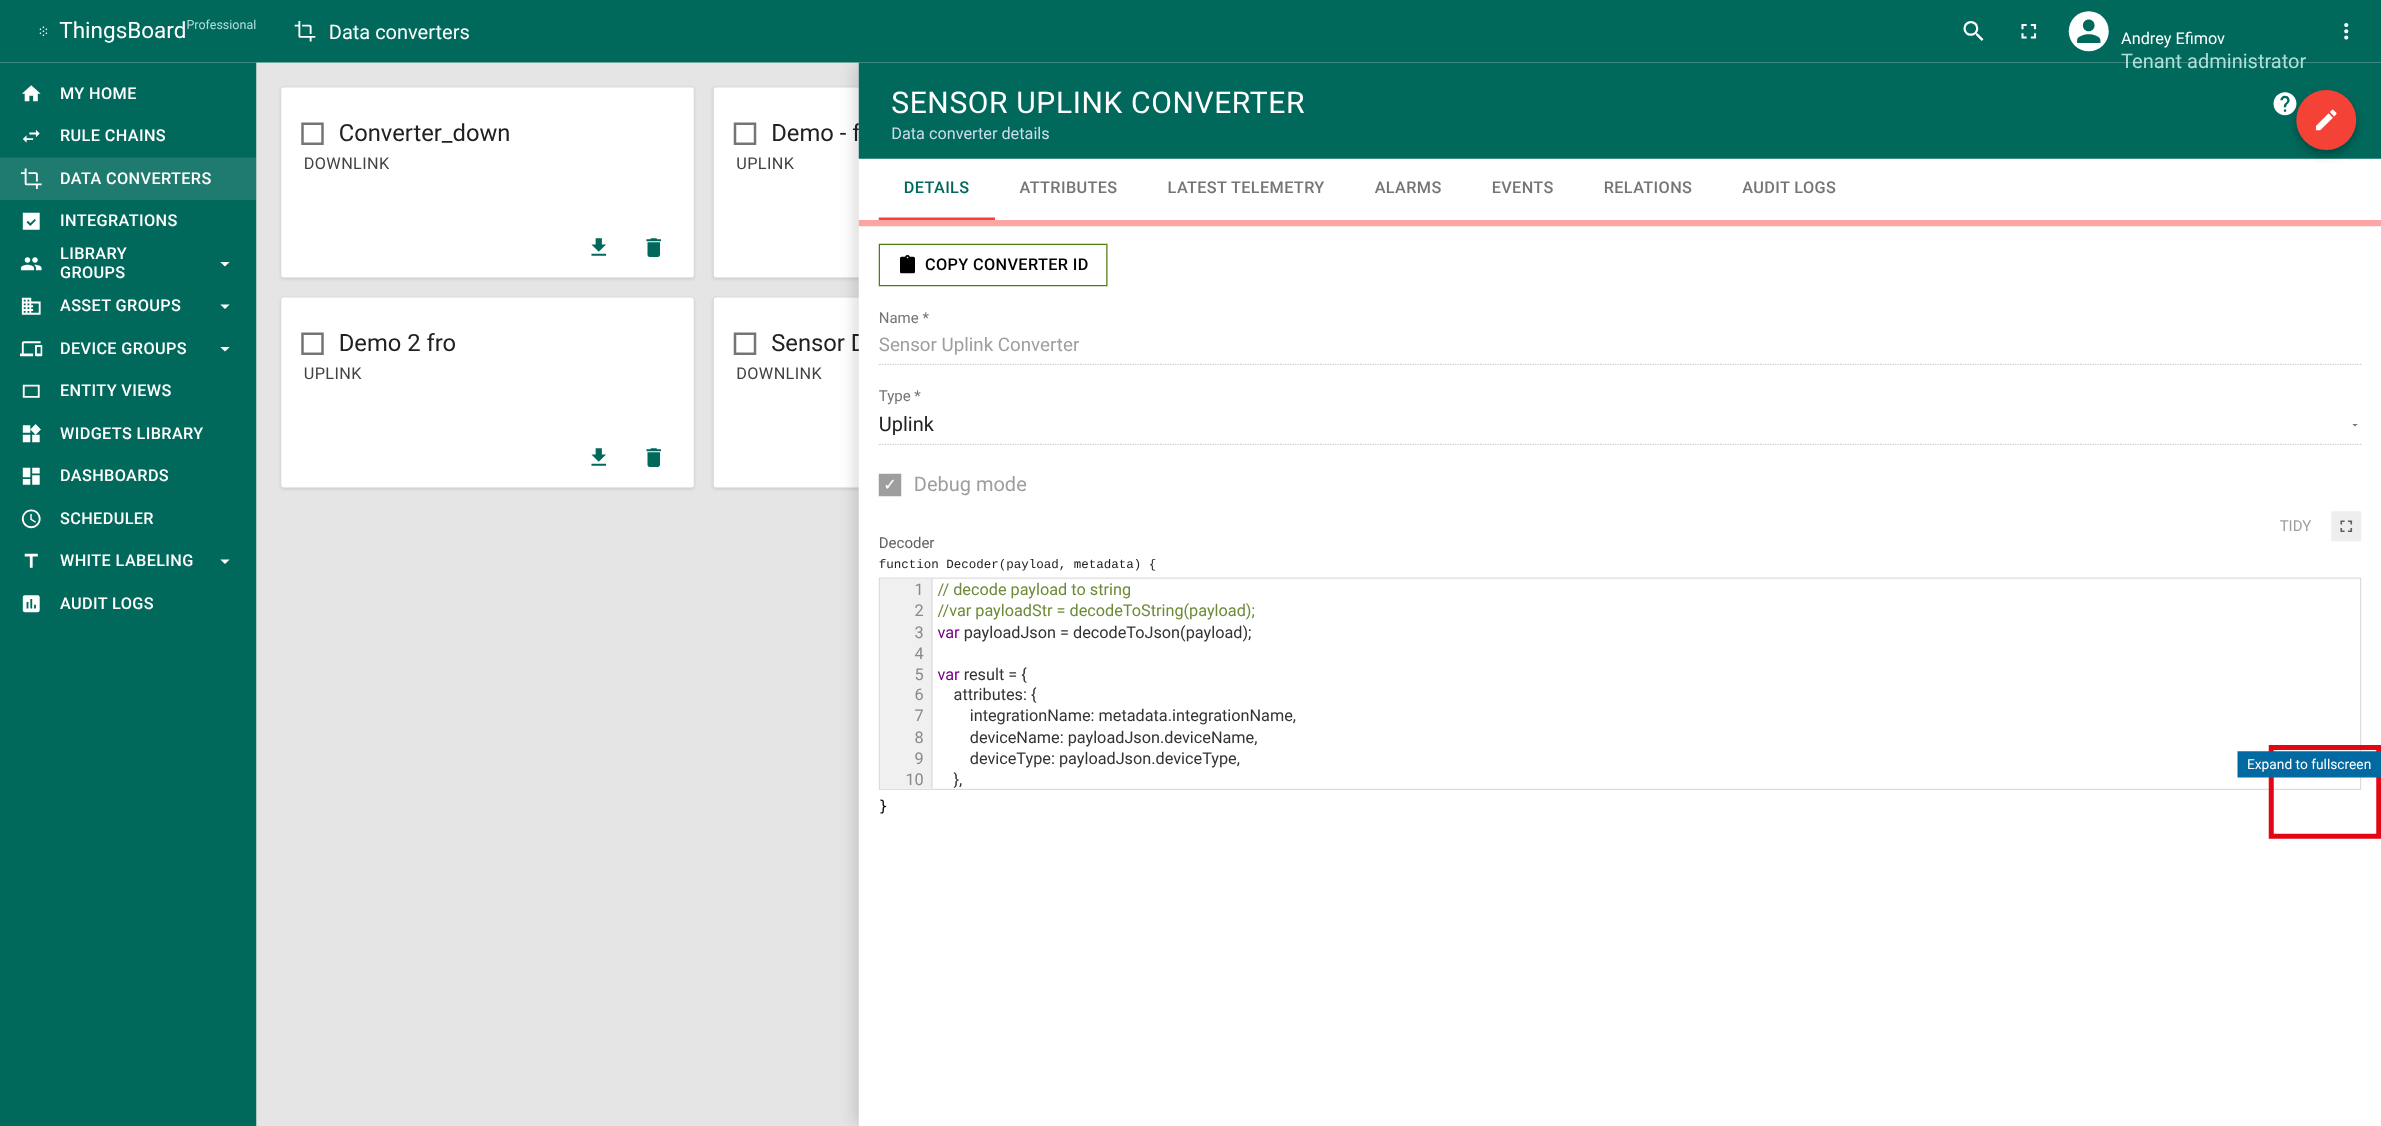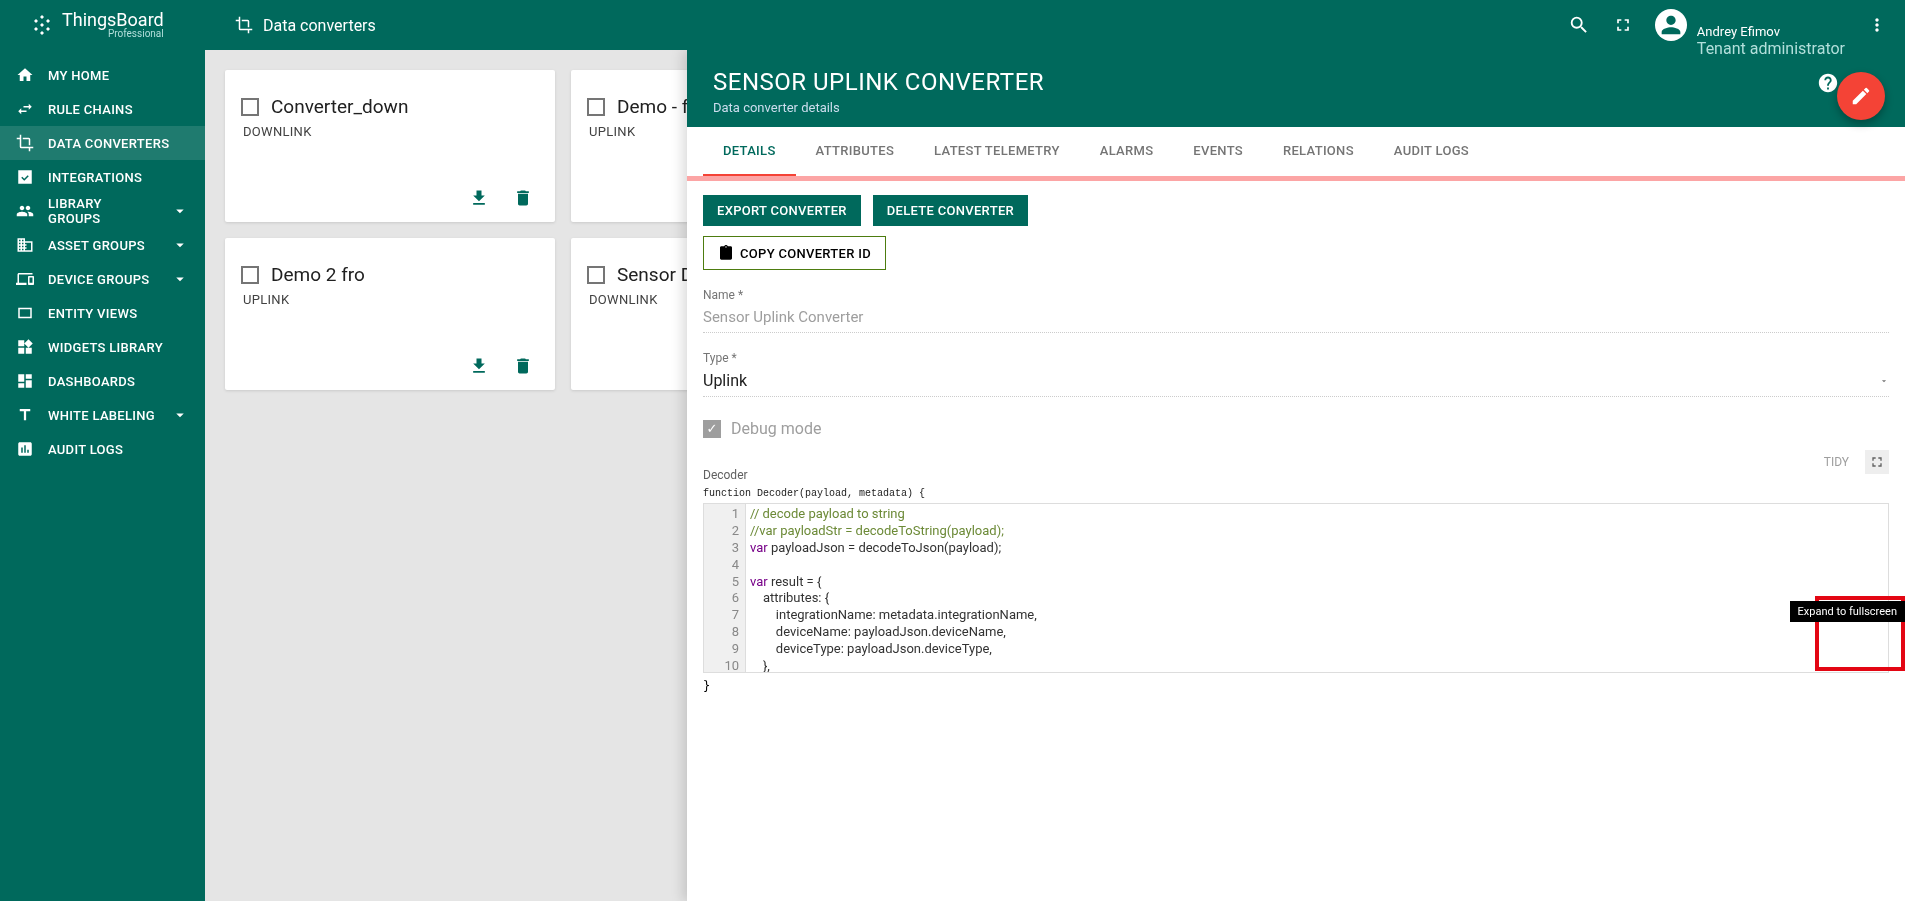--- a/index.html
+++ b/index.html
@@ -1,21 +1,21 @@
 <!DOCTYPE html>
 <html><head>
 <meta charset="utf-8">
 <style>
 * { margin: 0; padding: 0; box-sizing: border-box; font-family: 'Roboto', -apple-system, Arial, sans-serif; }
 body { background: #e5e5e5; width: 1905px; height: 901px; overflow: hidden; position: relative; }
 
 .header { position: absolute; top: 0; left: 0; right: 0; height: 50px; background: #00695c; display: flex; align-items: center; color: #fff; z-index: 20; }
 .logo-area { width: 205px; display: flex; align-items: center; padding-left: 30px; gap: 8px; }
 .logo-icon { width: 24px; height: 24px; }
-.logo-text { display: flex; flex-direction: column; line-height: 1; }
+.logo-text { display: flex; flex-direction: row; line-height: 1; }
 .logo-main { font-size: 18px; font-weight: 400; }
 .logo-sub { font-size: 10px; text-align: right; color: #b2dfdb; }
 .header-title { display: flex; align-items: center; gap: 10px; font-size: 16px; padding-left: 30px; }
 .header-right { margin-left: auto; display: flex; align-items: center; gap: 20px; padding-right: 16px; }
 .header-icon-btn { color: #fff; cursor: pointer; display: flex; align-items: center; justify-content: center; width: 24px; height: 24px; }
 .user-block { display: flex; align-items: center; gap: 10px; }
 .avatar { width: 32px; height: 32px; border-radius: 50%; background: #fff; display: flex; align-items: center; justify-content: center; }
 .user-text { display: flex; flex-direction: column; line-height: 1.2; margin-top: 32px; }
 .user-name { font-size: 13px; }
 .user-role { font-size: 16px; color: #b2dfdb; }
@@ -73,21 +73,21 @@
 .code-editor { border: 1px solid #ddd; margin-top: 4px; height: 170px; display: flex; font-family: 'Courier New', monospace; font-size: 13px; background: #fff; overflow: hidden; }
 .gutter { width: 42px; background: #f0f0f0; text-align: right; padding: 2px 6px 2px 0; color: #888; border-right: 1px solid #ddd; }
 .gutter div { line-height: 1.3; height: 16.9px; }
 .code-body { flex: 1; padding: 2px 4px; white-space: pre; color: #333; overflow: hidden; }
 .code-body .line { line-height: 1.3; height: 16.9px; }
 .cm-comment { color: #6c8a37; }
 .cm-keyword { color: #708; }
 .code-closer { font-size: 12px; font-family: monospace; margin-top: 6px; }
 
 .highlight-box { position: absolute; border: 4px solid #e30613; right: 0; top: 415px; width: 90px; height: 75px; z-index: 50; pointer-events: none; }
-.tooltip-expand { position: absolute; right: 0; top: 420px; background: #000000; color: #fff; font-size: 11px; padding: 4px 8px; z-index: 55; white-space: nowrap; }
+.tooltip-expand { position: absolute; right: 0; top: 420px; background: #0369a1; color: #fff; font-size: 11px; padding: 4px 8px; z-index: 55; white-space: nowrap; }
 
 .description-label { font-size: 15px; color: #757575; margin-top: 46px; }
 </style>
 </head>
 <body>
 
 <div class="header">
   <div class="logo-area">
     <svg class="logo-icon" viewBox="0 0 24 24" fill="#fff">
         <path d="M12 2l2 2-2 2-2-2zM6 6l2 2-2 2-2-2zM18 6l2 2-2 2-2-2zM12 10l2 2-2 2-2-2zM6 14l2 2-2 2-2-2zM18 14l2 2-2 2-2-2zM12 18l2 2-2 2-2-2z"></path>
@@ -215,20 +215,28 @@
       </span>
       <span>WIDGETS LIBRARY</span>
     </div>
     <div class="nav-item">
       <span class="nav-icon">
         <svg width="18" height="18" viewBox="0 0 24 24" fill="#fff">
           <path d="M3 13h8V3H3v10zm0 8h8v-6H3v6zm10 0h8V11h-8v10zm0-18v6h8V3h-8z"></path>
         </svg>
       </span>
       <span>DASHBOARDS</span>
+    </div>
+    <div class="nav-item">
+      <span class="nav-icon">
+        <svg width="18" height="18" viewBox="0 0 24 24" fill="#fff">
+          <path d="M11.99 2C6.47 2 2 6.48 2 12s4.47 10 9.99 10C17.52 22 22 17.52 22 12S17.52 2 11.99 2zM12 20c-4.42 0-8-3.58-8-8s3.58-8 8-8 8 3.58 8 8-3.58 8-8 8zm.5-13H11v6l5.25 3.15.75-1.23-4.5-2.67V7z"></path>
+        </svg>
+      </span>
+      <span>SCHEDULER</span>
     </div>
     <div class="nav-item">
       <span class="nav-icon">
         <svg width="18" height="18" viewBox="0 0 24 24" fill="#fff">
           <path d="M5 4v3h5.5v12h3V7H19V4z"></path>
         </svg>
       </span>
       <span>WHITE LABELING</span>
       <svg class="chevron" width="18" height="18" viewBox="0 0 24 24" fill="#fff">
         <path d="M7 10l5 5 5-5z"></path>
@@ -368,24 +376,20 @@
       <div class="tab active">DETAILS</div>
       <div class="tab">ATTRIBUTES</div>
       <div class="tab">LATEST TELEMETRY</div>
       <div class="tab">ALARMS</div>
       <div class="tab">EVENTS</div>
       <div class="tab">RELATIONS</div>
       <div class="tab">AUDIT LOGS</div>
     </div>
 
   <div class="detail-body">
-    <div class="btn-row">
-      <button class="btn btn-primary">EXPORT CONVERTER</button>
-      <button class="btn btn-primary">DELETE CONVERTER</button>
-    </div>
     <div class="btn-row">
       <button class="btn btn-outline">
         <svg width="16" height="16" viewBox="0 0 24 24" fill="#000">
             <path d="M19 2h-4.18C14.4.84 13.3 0 12 0S9.6.84 9.18 2H5c-1.1 0-2 .9-2 2v16c0 1.1.9 2 2 2h14c1.1 0 2-.9 2-2V4c0-1.1-.9-2-2-2zm-7 0c.55 0 1 .45 1 1s-.45 1-1 1-1-.45-1-1 .45-1 1-1z"></path>
           </svg>
         <span>COPY CONVERTER ID</span>
       </button>
     </div>
 
     <div class="field-block">

